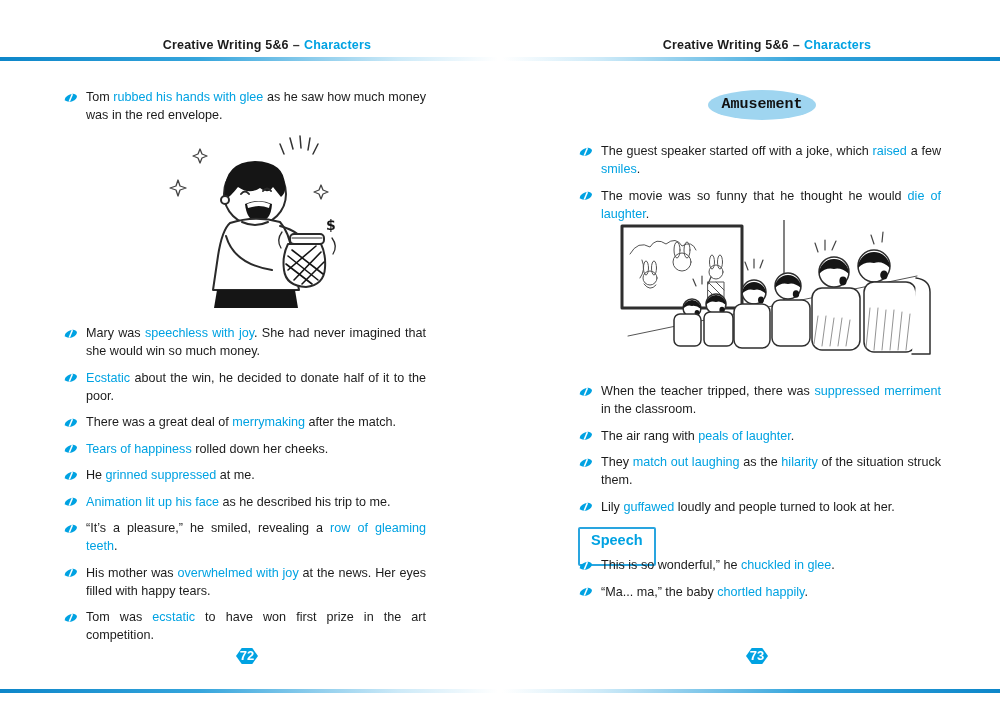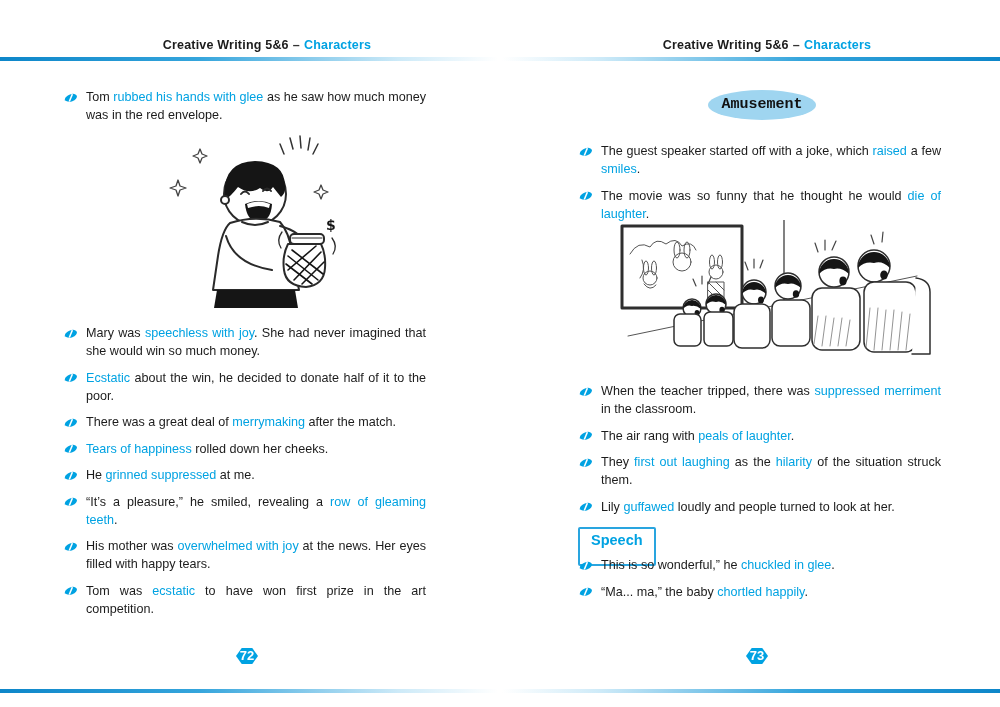--- a/index.html
+++ b/index.html
@@ -202,20 +202,32 @@
         <span class="pencil">
     <svg width="15" height="12" viewBox="0 0 15 12">
       <g transform="rotate(-20 7.5 6)">
         <path d="M1.2,6 L3.2,3.6 L3.6,8.2 Z" fill="var(--accent)"></path>
         <ellipse cx="8.2" cy="6" rx="6" ry="3.6" fill="var(--accent)"></ellipse>
         <path d="M5.2,8.8 L10.6,3.0" stroke="#ffffff" stroke-width="1.5" fill="none"></path>
       </g>
     </svg>
   </span>
         <p class="sentence"><span>He </span><span class="hl">grinned suppressed</span><span> at me.</span></p>
+      </div>
+      <div class="bullet">
+        <span class="pencil">
+    <svg width="15" height="12" viewBox="0 0 15 12">
+      <g transform="rotate(-20 7.5 6)">
+        <path d="M1.2,6 L3.2,3.6 L3.6,8.2 Z" fill="var(--accent)"></path>
+        <ellipse cx="8.2" cy="6" rx="6" ry="3.6" fill="var(--accent)"></ellipse>
+        <path d="M5.2,8.8 L10.6,3.0" stroke="#ffffff" stroke-width="1.5" fill="none"></path>
+      </g>
+    </svg>
+  </span>
+        <p class="sentence"><span class="hl">Animation lit up his face</span><span> as he described his trip to me.</span></p>
       </div>
       <div class="bullet">
         <span class="pencil">
     <svg width="15" height="12" viewBox="0 0 15 12">
       <g transform="rotate(-20 7.5 6)">
         <path d="M1.2,6 L3.2,3.6 L3.6,8.2 Z" fill="var(--accent)"></path>
         <ellipse cx="8.2" cy="6" rx="6" ry="3.6" fill="var(--accent)"></ellipse>
         <path d="M5.2,8.8 L10.6,3.0" stroke="#ffffff" stroke-width="1.5" fill="none"></path>
       </g>
     </svg>
@@ -389,21 +401,21 @@
       <div class="bullet">
         <span class="pencil">
     <svg width="15" height="12" viewBox="0 0 15 12">
       <g transform="rotate(-20 7.5 6)">
         <path d="M1.2,6 L3.2,3.6 L3.6,8.2 Z" fill="var(--accent)"></path>
         <ellipse cx="8.2" cy="6" rx="6" ry="3.6" fill="var(--accent)"></ellipse>
         <path d="M5.2,8.8 L10.6,3.0" stroke="#ffffff" stroke-width="1.5" fill="none"></path>
       </g>
     </svg>
   </span>
-        <p class="sentence"><span>They </span><span class="hl">first out laughing</span><span> as the </span><span class="hl">hilarity</span><span> of the situation struck them.</span></p>
+        <p class="sentence"><span>They </span><span class="hl">match out laughing</span><span> as the </span><span class="hl">hilarity</span><span> of the situation struck them.</span></p>
       </div>
       <div class="bullet">
         <span class="pencil">
     <svg width="15" height="12" viewBox="0 0 15 12">
       <g transform="rotate(-20 7.5 6)">
         <path d="M1.2,6 L3.2,3.6 L3.6,8.2 Z" fill="var(--accent)"></path>
         <ellipse cx="8.2" cy="6" rx="6" ry="3.6" fill="var(--accent)"></ellipse>
         <path d="M5.2,8.8 L10.6,3.0" stroke="#ffffff" stroke-width="1.5" fill="none"></path>
       </g>
     </svg>

